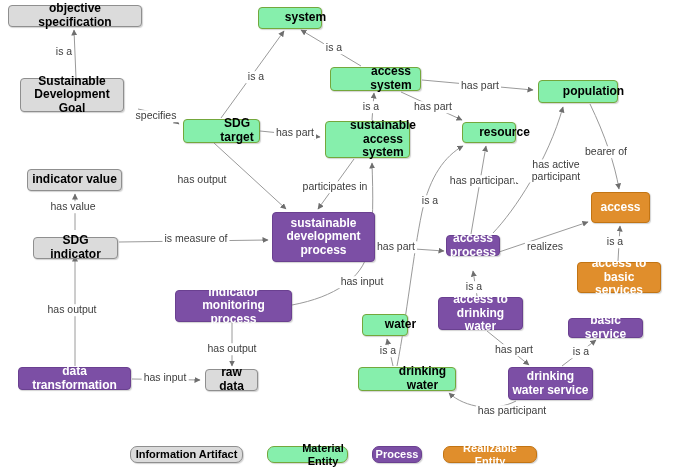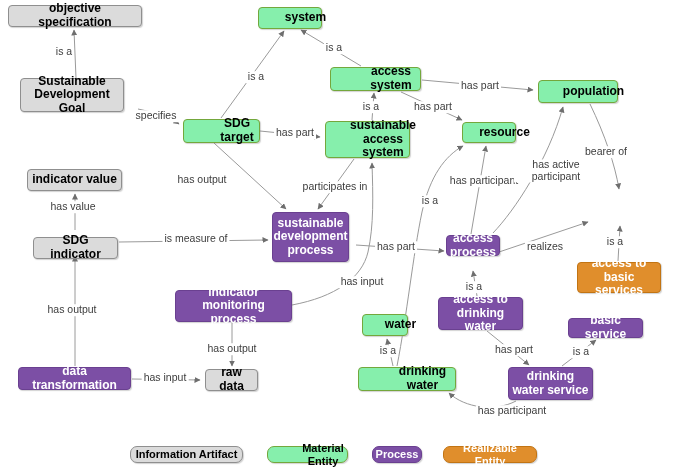--- a/index.html
+++ b/index.html
@@ -99,22 +99,23 @@
 
   <div class="node information-artifact" style="left:8px;top:5px;width:134px;height:22px">objective specification</div>
   <div class="node material-entity" style="left:258px;top:7px;width:64px;height:22px">system</div>
   <div class="node information-artifact" style="left:20px;top:78px;width:104px;height:34px">Sustainable Development Goal</div>
   <div class="node material-entity" style="left:330px;top:67px;width:91px;height:24px">access system</div>
   <div class="node material-entity" style="left:538px;top:80px;width:80px;height:23px">population</div>
   <div class="node material-entity" style="left:183px;top:119px;width:77px;height:24px">SDG target</div>
   <div class="node material-entity" style="left:325px;top:121px;width:85px;height:37px">sustainable access system</div>
   <div class="node material-entity" style="left:462px;top:122px;width:54px;height:21px">resource</div>
   <div class="node information-artifact" style="left:27px;top:169px;width:95px;height:22px">indicator value</div>
+  <div class="node realizable-entity" style="left:591px;top:192px;width:59px;height:31px">access</div>
   <div class="node information-artifact" style="left:33px;top:237px;width:85px;height:22px">SDG indicator</div>
-  <div class="node process" style="left:272px;top:212px;width:77px;height:50px">sustainable development process</div>
+  <div class="node process" style="left:272px;top:212px;width:103px;height:50px">sustainable development process</div>
   <div class="node process" style="left:446px;top:235px;width:54px;height:21px">access process</div>
   <div class="node realizable-entity" style="left:577px;top:262px;width:84px;height:31px">access to basic services</div>
   <div class="node process" style="left:175px;top:290px;width:117px;height:32px">indicator monitoring process</div>
   <div class="node process" style="left:438px;top:297px;width:85px;height:33px">access to drinking water</div>
   <div class="node process" style="left:568px;top:318px;width:75px;height:20px">basic service</div>
   <div class="node material-entity" style="left:362px;top:314px;width:46px;height:22px">water</div>
   <div class="node material-entity" style="left:358px;top:367px;width:98px;height:24px">drinking water</div>
   <div class="node process" style="left:508px;top:367px;width:85px;height:33px">drinking water service</div>
   <div class="node process" style="left:18px;top:367px;width:113px;height:23px">data transformation</div>
   <div class="node information-artifact" style="left:205px;top:369px;width:53px;height:22px">raw data</div>

